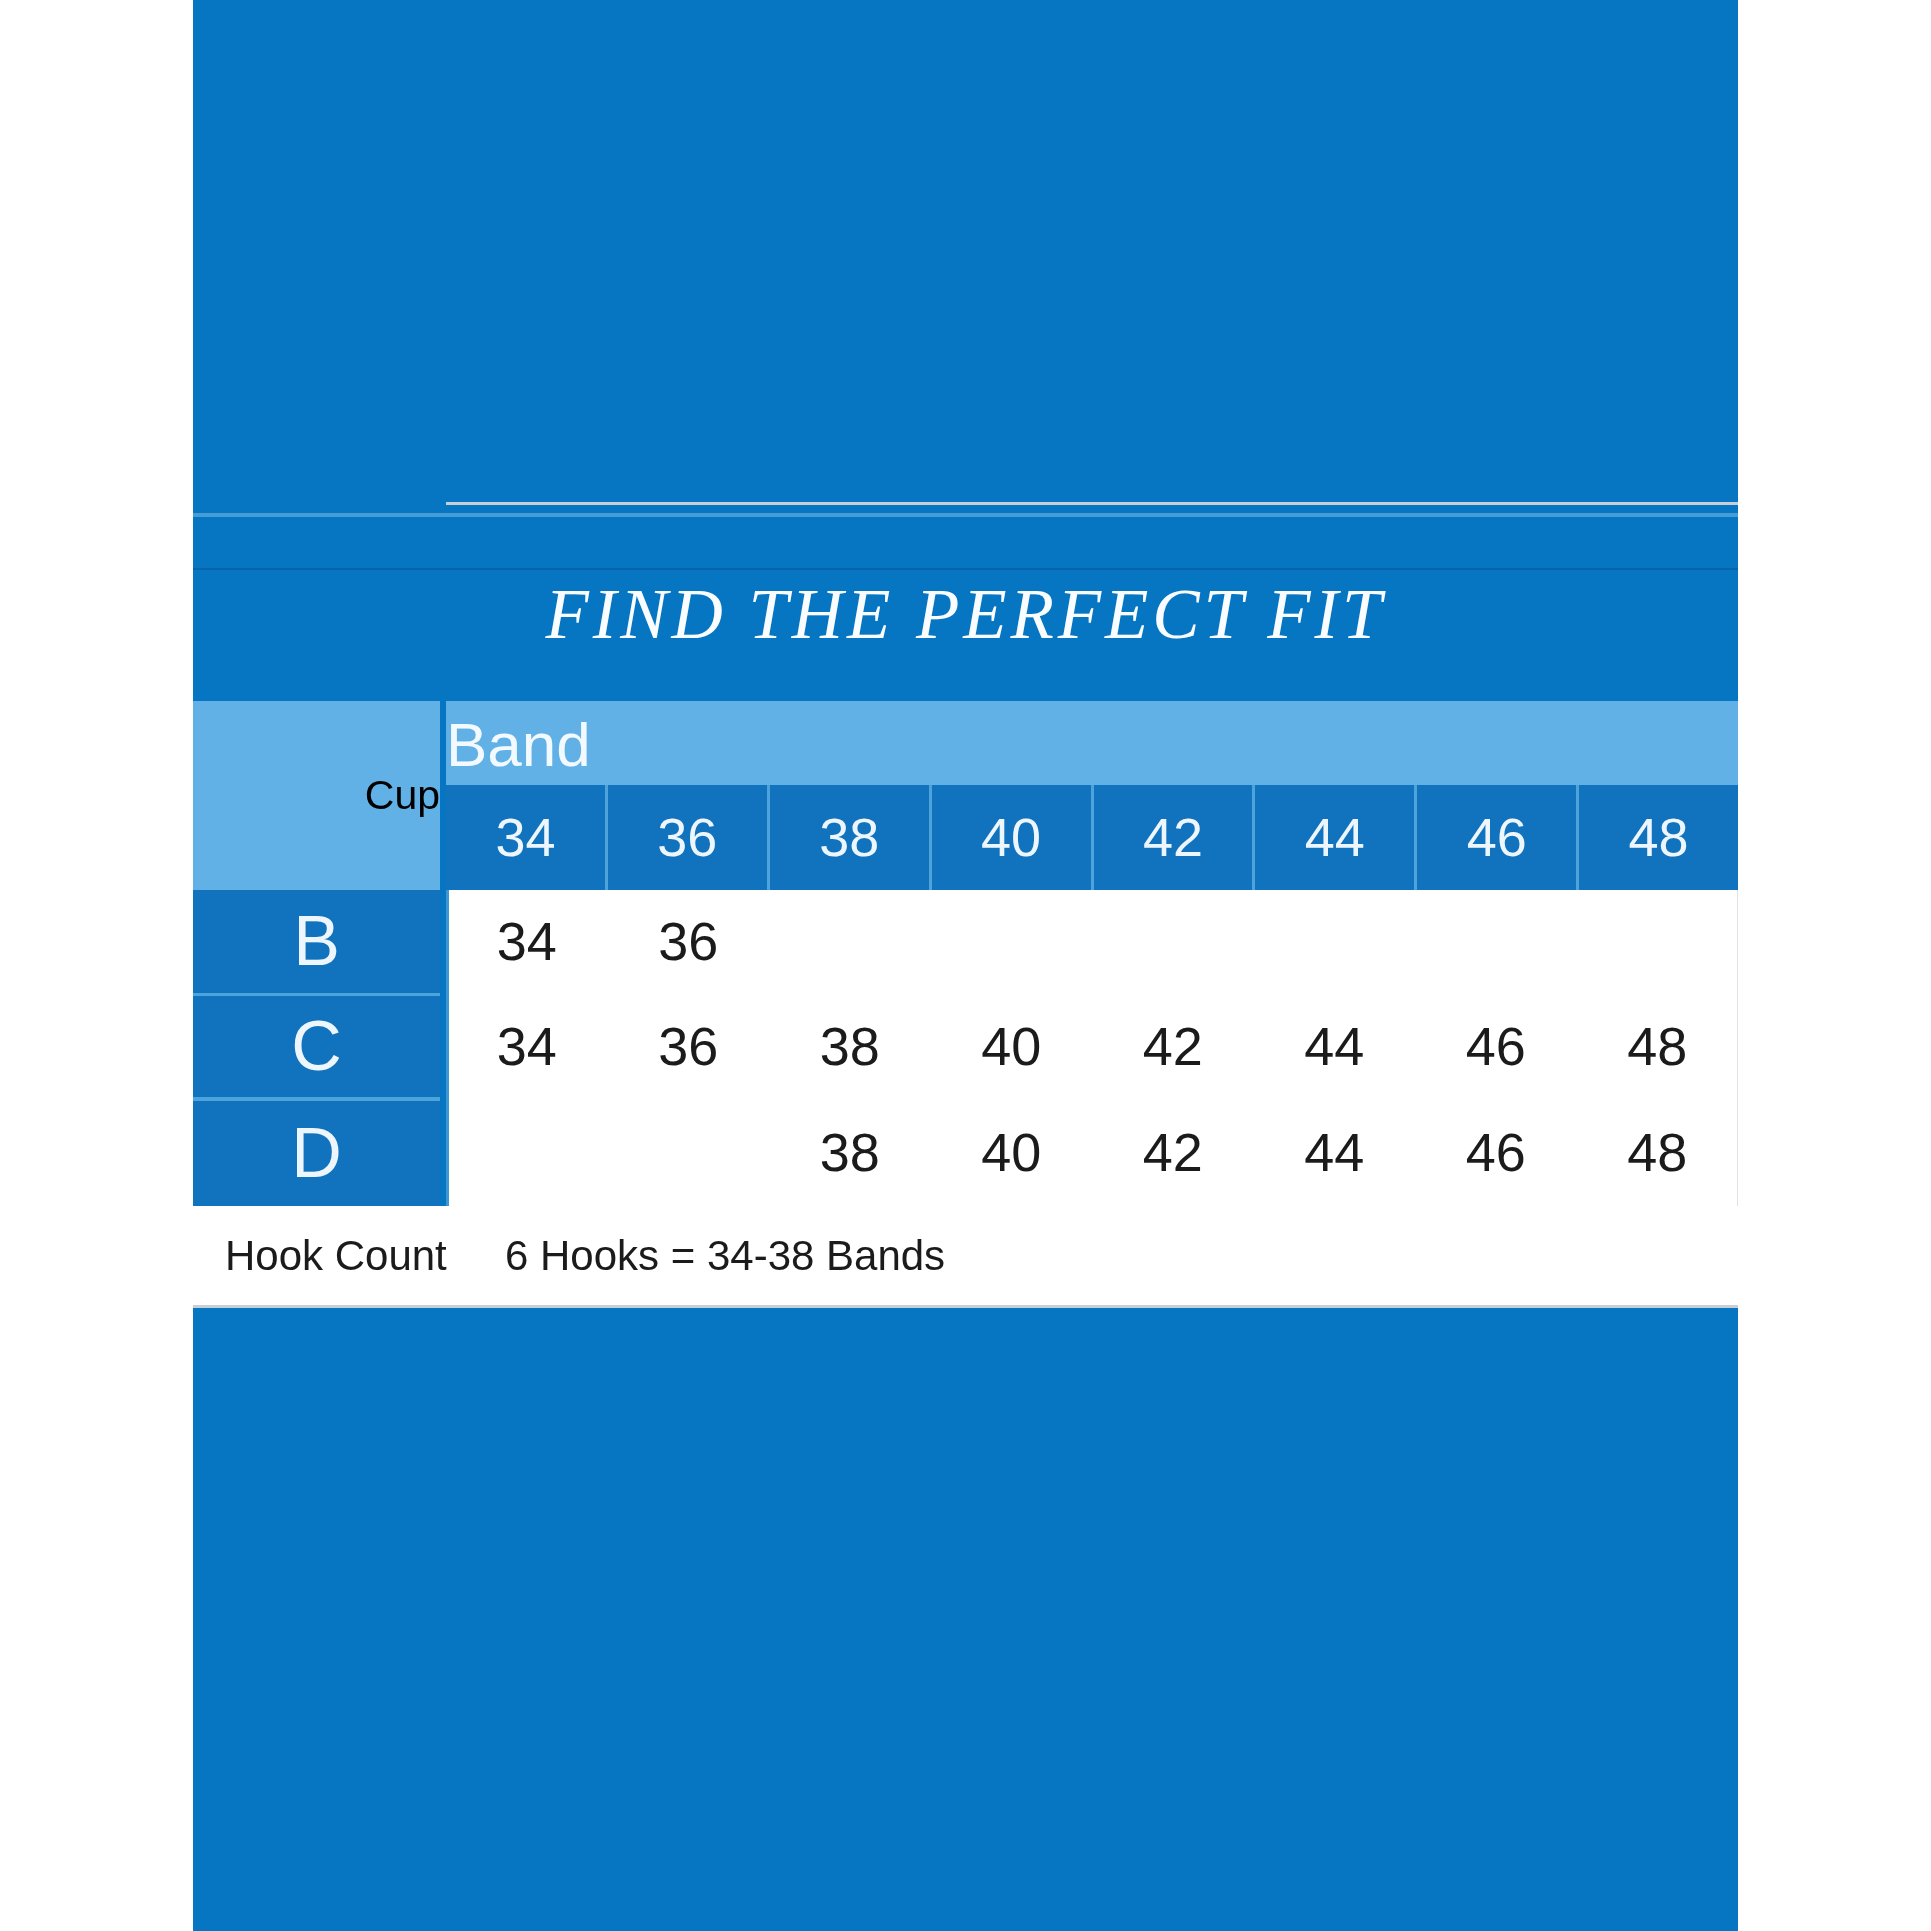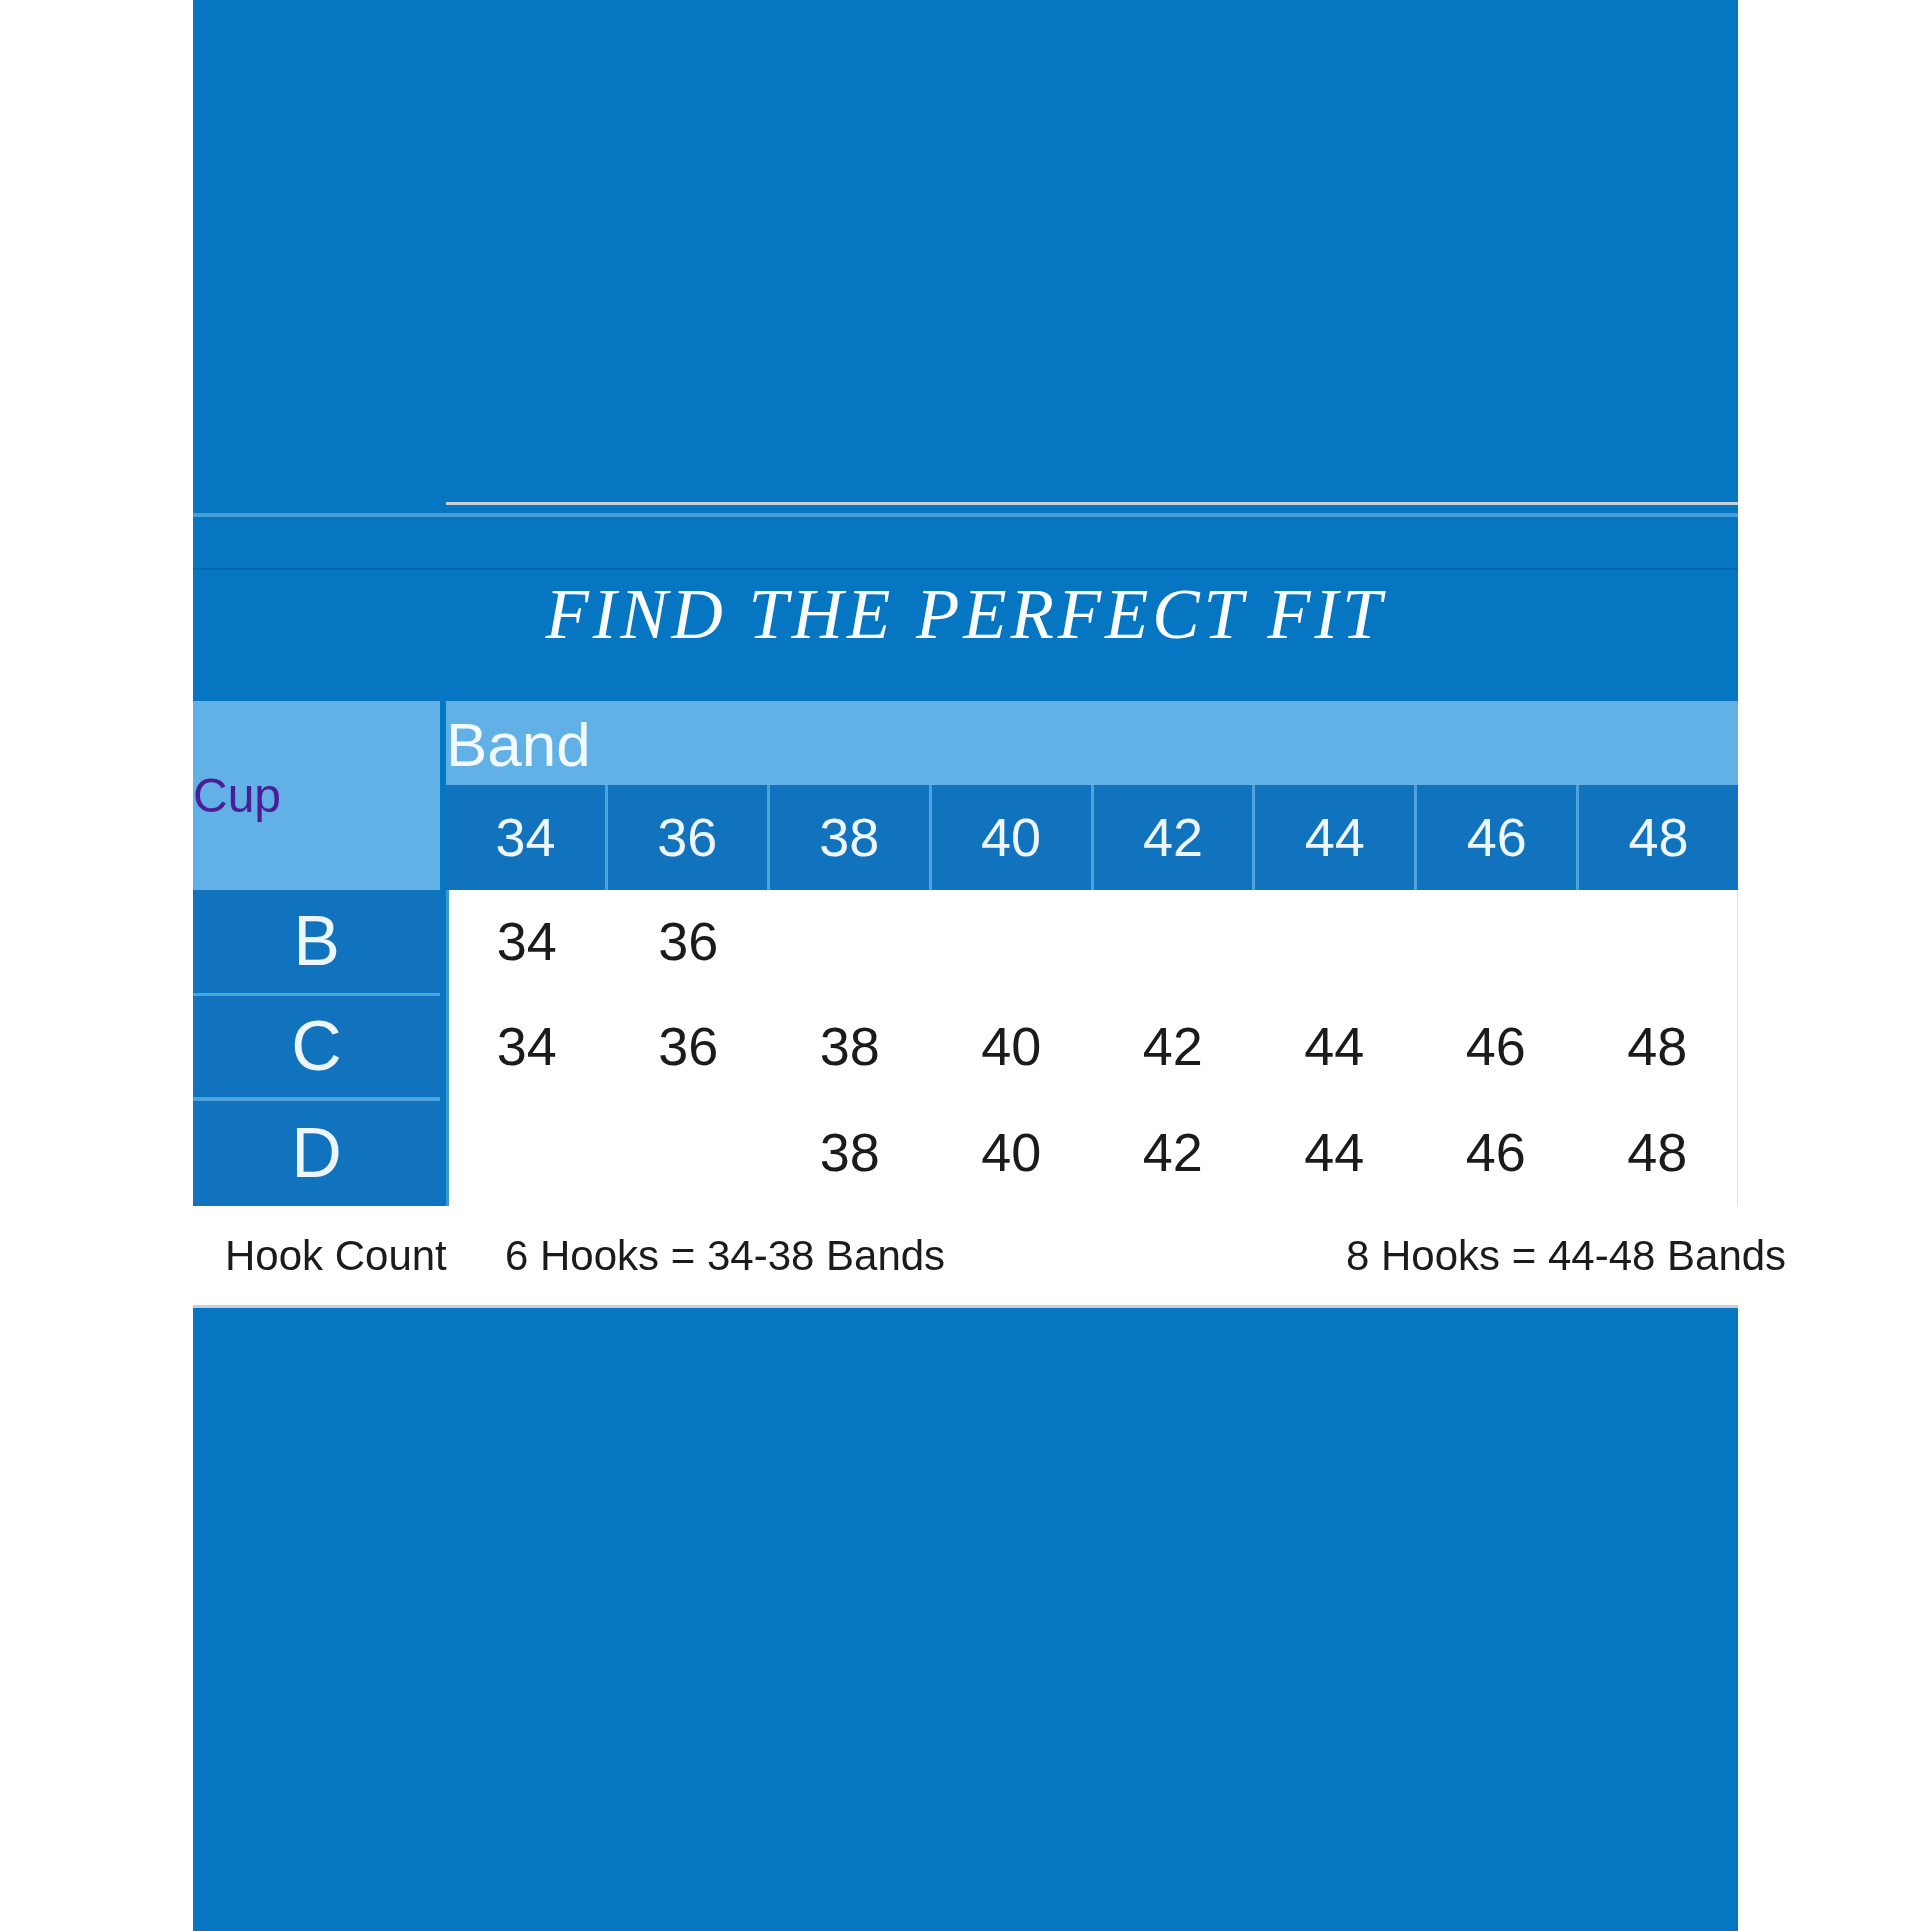--- a/index.html
+++ b/index.html
@@ -10,21 +10,21 @@
   .hline-light{position:absolute;left:0;top:513px;width:1545px;height:3.9px;background:#4ca2d8;opacity:.9;}
   .hline-seam{position:absolute;left:0;top:568px;width:1545px;height:1.9px;background:rgba(5,70,125,.35);}
 
   .title{position:absolute;left:0;top:570px;width:1545px;height:89px;line-height:89px;
          text-align:center;color:#fafdff;font-family:"Liberation Serif",serif;
          font-style:italic;font-weight:400;font-size:71px;letter-spacing:3.9px;white-space:nowrap;}
 
   .tbl{position:absolute;left:0;top:701px;width:1545px;height:505px;}
 
   .cup-hdr{position:absolute;left:0;top:0;width:247px;height:189px;background:#61b1e7;
-           color:#4c1d95;font-size:48px;line-height:189px;text-align:left;}
+           color:#000000;font-size:41px;line-height:189px;text-align:right;}
   .band-hdr{position:absolute;left:253px;top:0;width:1292px;height:84px;background:#61b1e7;
             color:#f2f9ff;font-size:62px;line-height:87px;text-align:left;padding-right:135px;
             box-sizing:border-box;}
   .band-nums{position:absolute;left:253px;top:84px;width:1292px;height:105px;display:flex;}
   .bcell{flex:1;background:#1173bd;color:#eef6fd;font-size:54px;line-height:105px;text-align:center;}
   .bcell + .bcell{border-left:3.9px solid #4ea3db;box-sizing:border-box;}
 
   .white-area{position:absolute;left:253px;top:189px;width:1292px;height:316px;background:#ffffff;
               border-left:3.9px solid #3f97d2;border-right:1.9px solid #dfe3e7;box-sizing:border-box;}
 
@@ -118,19 +118,18 @@
         <div class="vcell">46</div>
         <div class="vcell">48</div>
       </div>
     </div>
 
     <div class="tbl-bottom-line"></div>
 
     <div class="hookband">
       <div class="hook-text hook-label">Hook Count</div>
       <div class="hook-text hook-e0">6 Hooks = 34-38 Bands</div>
-      <div class="hook-text hook-e2">8 Hooks = 44-48 Bands</div>
     </div>
     <div class="hook-bottom-line"></div>
 
   </div>
 </div>
 
 
 </body></html>

